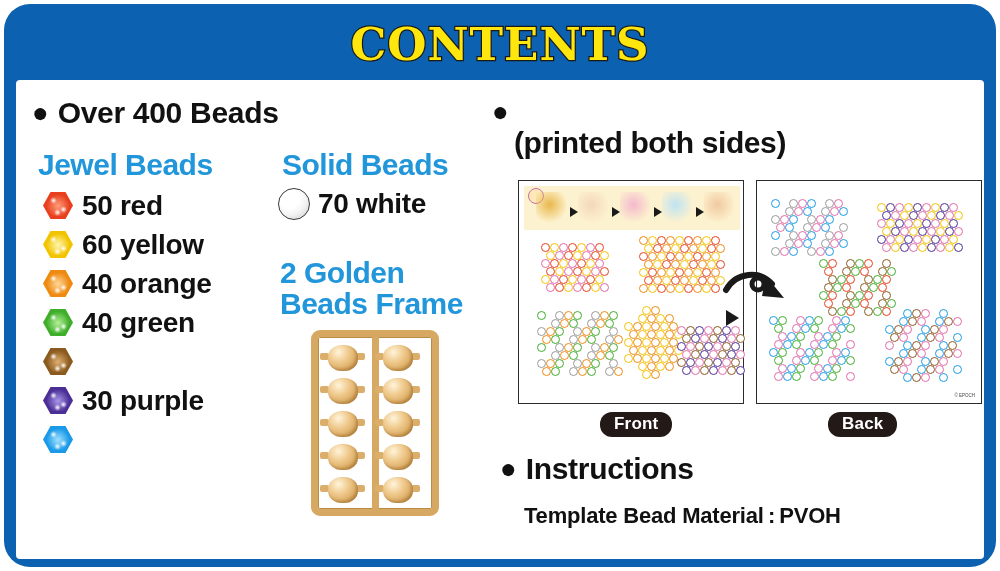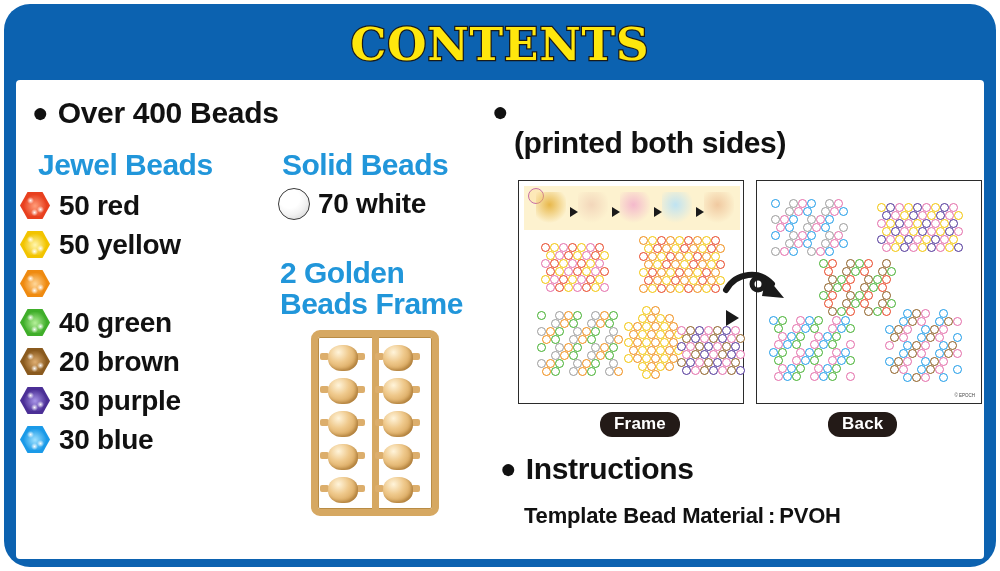--- a/index.html
+++ b/index.html
@@ -22,21 +22,21 @@
   .hdr-blue{color:#2196da;font-weight:bold;font-size:30px;letter-spacing:-0.5px;}
 
   
   .over-beads{position:absolute;left:32px;top:96px;font-weight:bold;font-size:30px;color:#111;
               letter-spacing:-0.3px;display:flex;align-items:center;}
   .over-beads .dot{font-size:28px;margin-right:9px;line-height:1;}
 
   .jewel-hdr{position:absolute;left:38px;top:148px;}
   .solid-hdr{position:absolute;left:282px;top:148px;}
 
-  .bead-list{position:absolute;left:20px;top:186px;}
+  .bead-list{position:absolute;left:43px;top:186px;}
   .bead-item{display:flex;align-items:center;height:39px;}
   .bead-label{font-weight:bold;font-size:28px;color:#111;margin-left:9px;letter-spacing:-0.3px;}
 
   .hex{width:30px;height:27px;position:relative;flex:0 0 auto;
        clip-path:polygon(25% 0%,75% 0%,100% 50%,75% 100%,25% 100%,0% 50%);}
   .hex .inner{position:absolute;inset:3px;
        clip-path:polygon(25% 0%,75% 0%,100% 50%,75% 100%,25% 100%,0% 50%);}
   .spark{position:absolute;width:7px;height:7px;background:
       radial-gradient(circle,rgba(255,255,255,.95) 0%,rgba(255,255,255,0) 70%);}
 
@@ -123,65 +123,64 @@
         </div>
         <div class="bead-label">50 red</div>
       </div>
       <div class="bead-item">
         <div class="hex" style="background: rgb(242, 196, 0);">
           <div class="inner" style="background: radial-gradient(circle at 50% 52%, rgb(255, 246, 176) 0%, rgb(242, 196, 0) 72%);"></div>
           <div class="spark" style="left: 7px; top: 5px;"></div>
           <div class="spark" style="left: 17px; top: 14px;"></div>
           <div class="spark" style="left: 11px; top: 17px;"></div>
         </div>
-        <div class="bead-label">50 yellow</div>
+        <div class="bead-label">60 yellow</div>
       </div>
       <div class="bead-item">
         <div class="hex" style="background: rgb(239, 138, 16);">
           <div class="inner" style="background: radial-gradient(circle at 50% 52%, rgb(255, 215, 154) 0%, rgb(239, 138, 16) 72%);"></div>
           <div class="spark" style="left: 7px; top: 5px;"></div>
           <div class="spark" style="left: 17px; top: 14px;"></div>
           <div class="spark" style="left: 11px; top: 17px;"></div>
         </div>
+        <div class="bead-label">40 orange</div>
       </div>
       <div class="bead-item">
         <div class="hex" style="background: rgb(63, 174, 42);">
           <div class="inner" style="background: radial-gradient(circle at 50% 52%, rgb(182, 240, 154) 0%, rgb(63, 174, 42) 72%);"></div>
           <div class="spark" style="left: 7px; top: 5px;"></div>
           <div class="spark" style="left: 17px; top: 14px;"></div>
           <div class="spark" style="left: 11px; top: 17px;"></div>
         </div>
         <div class="bead-label">40 green</div>
       </div>
       <div class="bead-item">
         <div class="hex" style="background: rgb(138, 90, 30);">
           <div class="inner" style="background: radial-gradient(circle at 50% 52%, rgb(223, 174, 114) 0%, rgb(138, 90, 30) 72%);"></div>
           <div class="spark" style="left: 7px; top: 5px;"></div>
           <div class="spark" style="left: 17px; top: 14px;"></div>
           <div class="spark" style="left: 11px; top: 17px;"></div>
         </div>
-        <div class="bead-label">20 brown</div>
       </div>
       <div class="bead-item">
         <div class="hex" style="background: rgb(75, 47, 150);">
           <div class="inner" style="background: radial-gradient(circle at 50% 52%, rgb(169, 150, 232) 0%, rgb(75, 47, 150) 72%);"></div>
           <div class="spark" style="left: 7px; top: 5px;"></div>
           <div class="spark" style="left: 17px; top: 14px;"></div>
           <div class="spark" style="left: 11px; top: 17px;"></div>
         </div>
         <div class="bead-label">30 purple</div>
       </div>
       <div class="bead-item">
         <div class="hex" style="background: rgb(26, 154, 232);">
           <div class="inner" style="background: radial-gradient(circle at 50% 52%, rgb(159, 225, 255) 0%, rgb(26, 154, 232) 72%);"></div>
           <div class="spark" style="left: 7px; top: 5px;"></div>
           <div class="spark" style="left: 17px; top: 14px;"></div>
           <div class="spark" style="left: 11px; top: 17px;"></div>
         </div>
-        <div class="bead-label">30 blue</div>
       </div>
     </div>
 
   <div class="solid-row">
     <div class="wbead"></div>
     <div class="wlabel">70 white</div>
   </div>
 
   <div class="golden-hdr hdr-blue">
     <div>2 Golden</div>
@@ -836,21 +835,21 @@
       </div>
     </div>
 
   <svg class="flip" viewBox="0 0 66 46">
     <path d="M4 22 C14 4, 38 2, 50 16" stroke="#1a1a1a" stroke-width="6" fill="none" stroke-linecap="round"></path>
     <path d="M44 8 L62 30 L40 28 Z" fill="#1a1a1a"></path>
     <circle cx="36" cy="16" r="6" fill="none" stroke="#1a1a1a" stroke-width="5"></circle>
   </svg>
   <div class="smallarrow"></div>
 
-  <div class="pill pill-front">Frame</div>
+  <div class="pill pill-front">Front</div>
   <div class="pill pill-back">Back</div>
 
   <div class="instr">
     <span class="dot">●</span>
     <span>Instructions</span>
   </div>
 
   <div class="matl">Template Bead Material : PVOH</div>
 </div>
 

